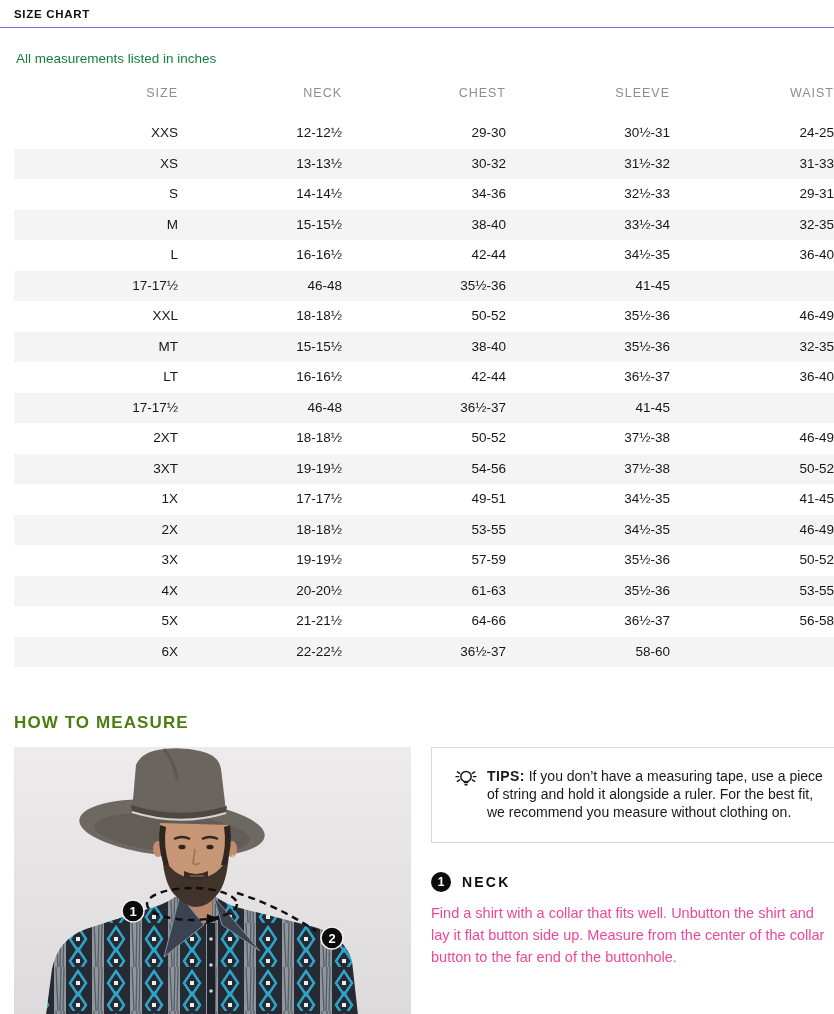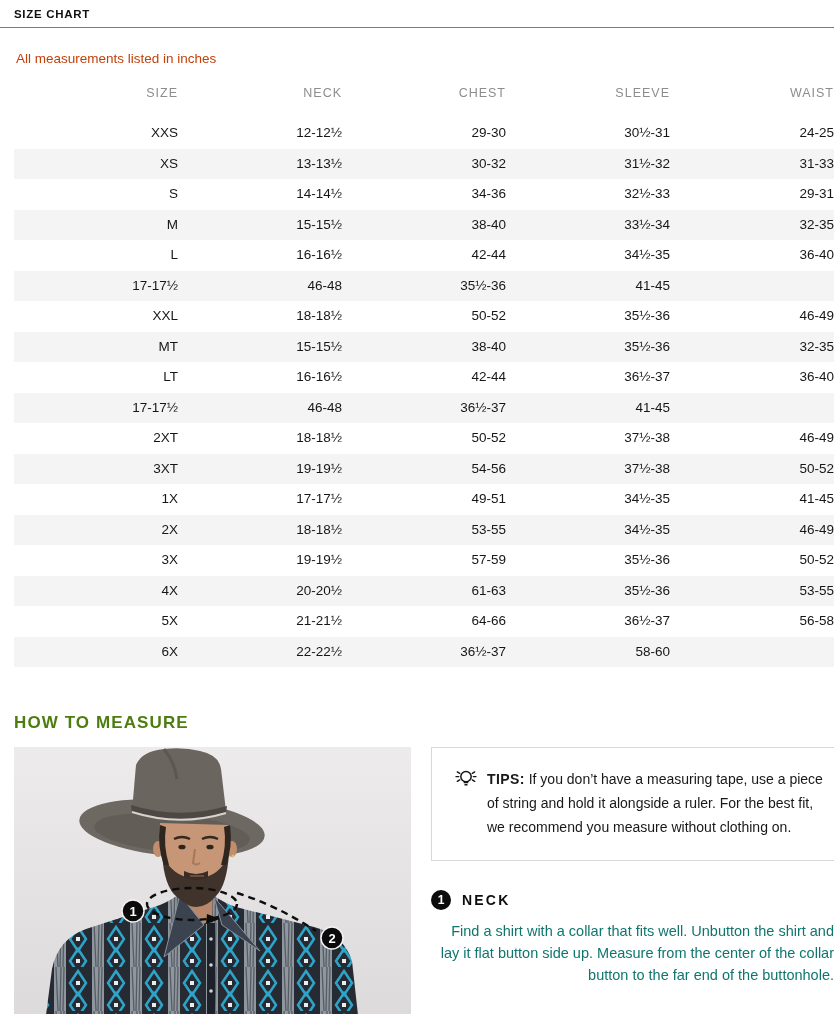--- a/index.html
+++ b/index.html
@@ -22,21 +22,21 @@
   .top-title {
     font-size: 11.5px;
     font-weight: bold;
     letter-spacing: 0.7px;
     color: #111;
   }
 
   .subtitle {
     margin: 23px 14px 0 16px;
     font-size: 13.5px;
-    color: #c2410c;
+    color: #15803d;
   }
 
   
   .size-table { margin: 12px 0 0 14px; width: 820px; }
   .thead {
     display: grid;
     grid-template-columns: repeat(5, 1fr);
     height: 30px;
     line-height: 30px;
     margin-bottom: 10px;
@@ -75,21 +75,21 @@
   .right-col { width: 403px; flex: none; }
   .tips-box {
     border: 1px solid #d8d8d8;
     border-right: none;
     padding: 19px 8px 21px 23px;
     display: flex;
     gap: 10px;
     align-items: flex-start;
   }
   .tips-icon { flex: none; margin-top: 1px; }
-  .tips-text { font-size: 14px; line-height: 24px; color: #181818; }
+  .tips-text { font-size: 14px; line-height: 18px; color: #181818; }
   .tips-label { font-weight: bold; letter-spacing: 0.4px; }
 
   .step-heading {
     margin-top: 29px;
     display: flex;
     align-items: center;
     gap: 11px;
   }
   .step-num {
     width: 20px; height: 20px;
@@ -105,22 +105,21 @@
   .step-title {
     font-size: 14px;
     font-weight: bold;
     letter-spacing: 2.2px;
     color: #0d0d0d;
   }
   .step-desc {
     margin-top: 10px;
     font-size: 14.5px;
     line-height: 22px;
-    color: #0f766e;
-    text-align: right;
+    color: #ec4899;
   }
   svg text { font-family: "Liberation Sans", sans-serif; }
 </style>
 </head>
 <body>
 
 <header class="top-bar">
   <div class="top-title">SIZE CHART</div>
 </header>
 

